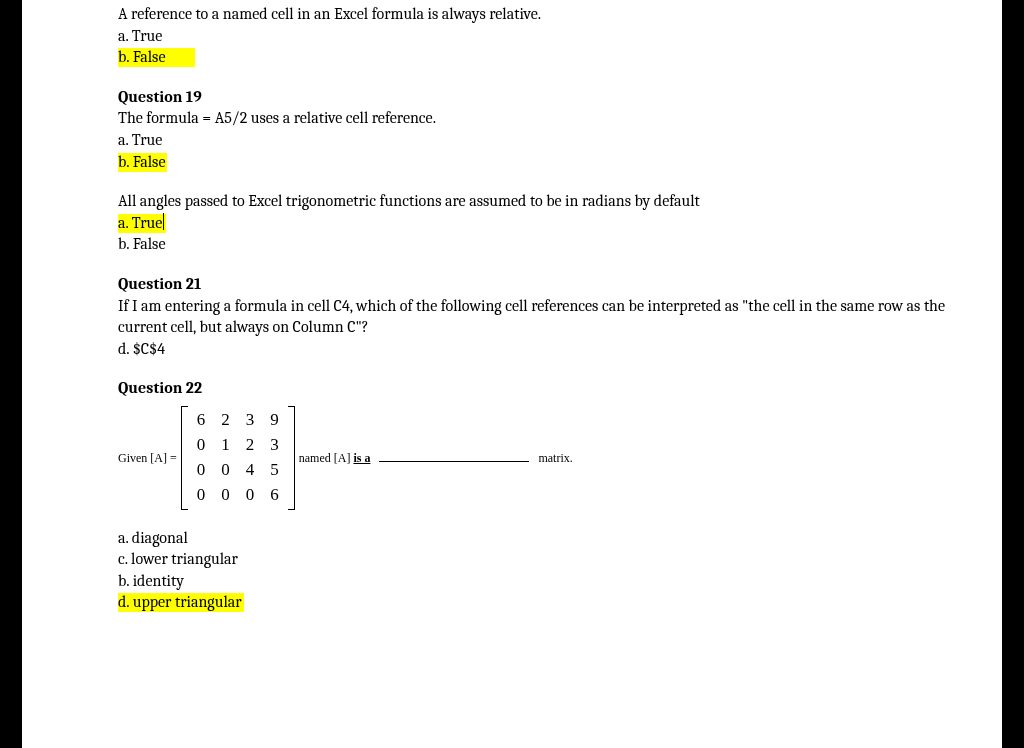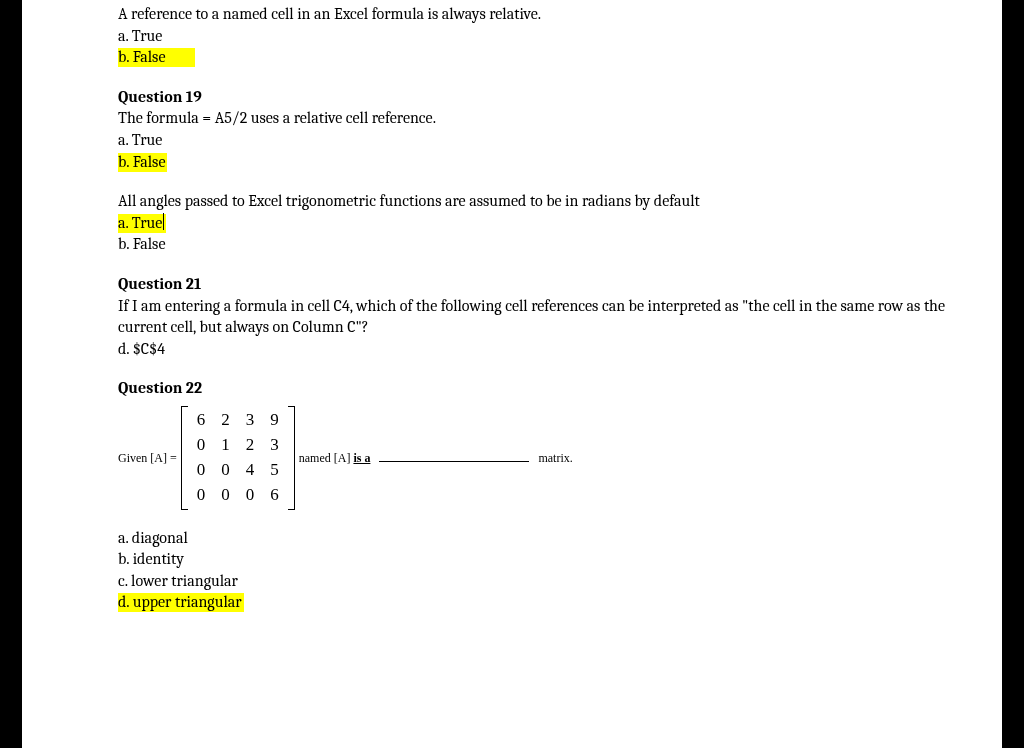--- a/index.html
+++ b/index.html
@@ -137,18 +137,18 @@
       </span>
       <span class="thenpart">
         <span>named [A] </span><span class="isa">is  a</span>
         <span class="blank"></span>
         <span> matrix.</span>
       </span>
     </div>
 
     <div style="height:18px"></div>
     <span class="opt">a. diagonal</span>
+    <span class="opt">c. lower triangular</span>
     <span class="opt">b. identity</span>
-    <span class="opt">c. lower triangular</span>
     <span class="opt"><span class="hl">d. upper triangular</span></span>
   </div>
 
 </div>
 
 </body></html>

